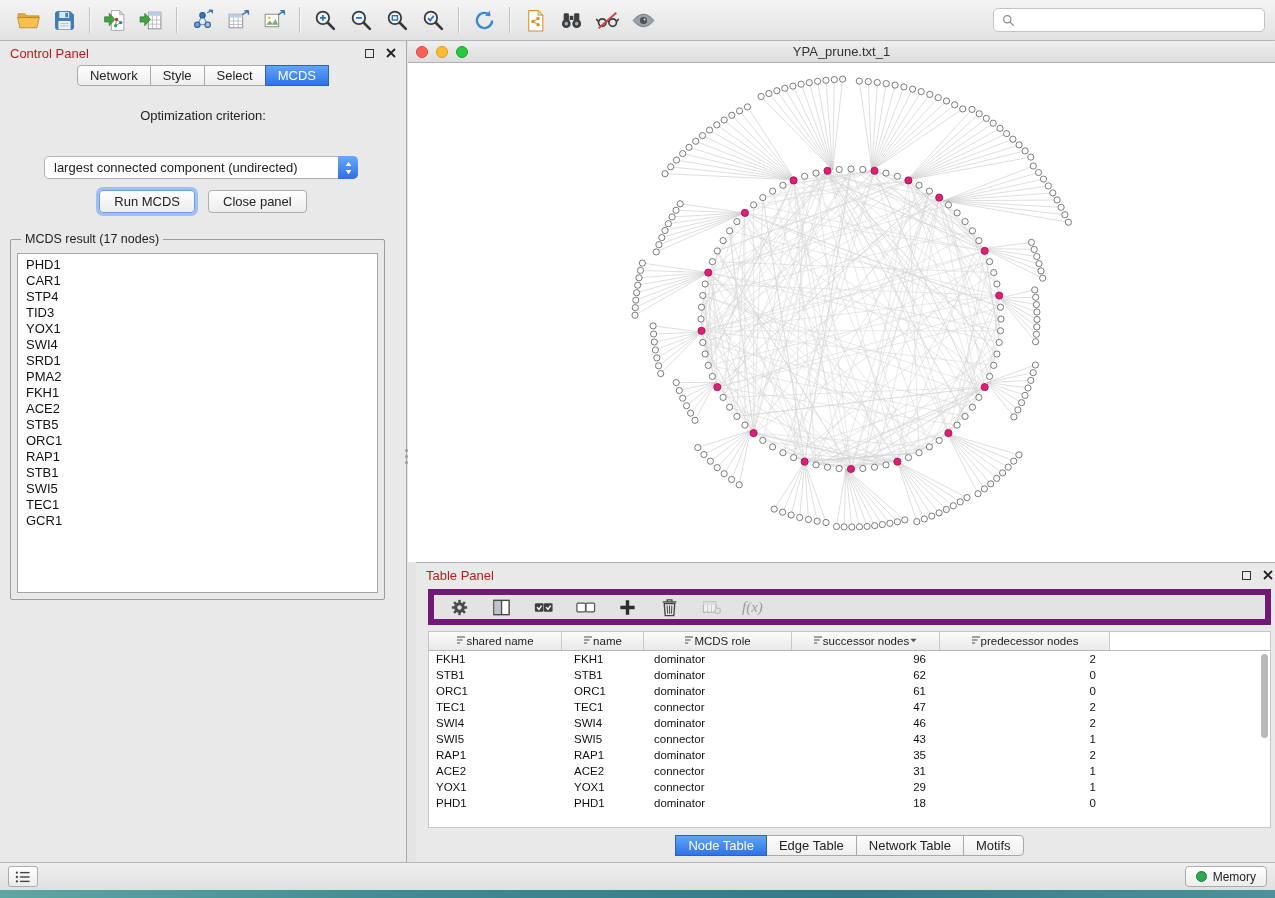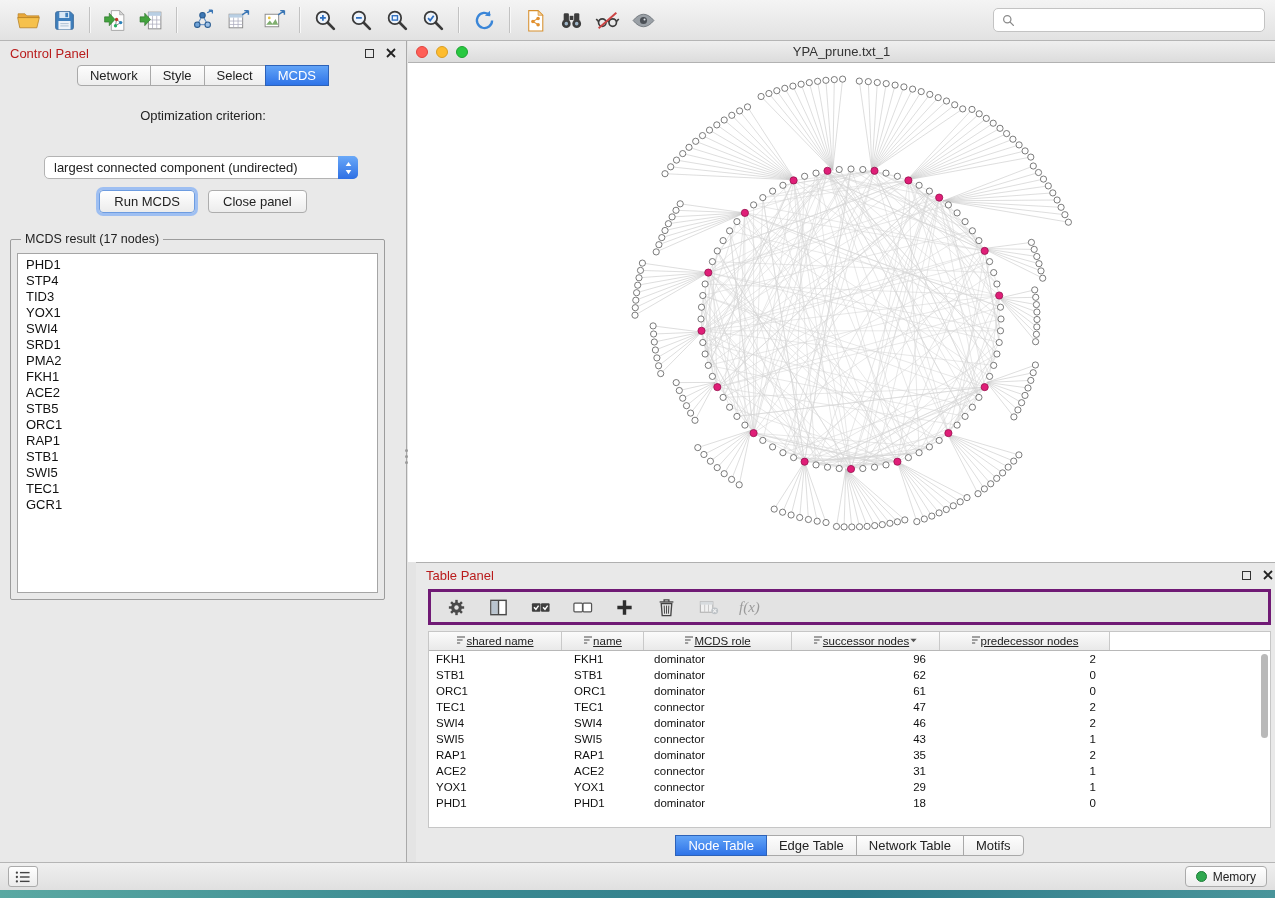--- a/index.html
+++ b/index.html
@@ -62,28 +62,28 @@
   .tl { width:12px; height:12px; border-radius:50%; display:inline-block; }
   .tl.red { background:#ff5f57; border:0.5px solid #e0443e; }
   .tl.yellow { background:#febc2e; border:0.5px solid #d89e24; }
   .tl.green { background:#28c840; border:0.5px solid #1ea233; }
   .net-title { position:absolute; left:0; right:0; text-align:center; font-size:13px; font-weight:500; color:#333; }
   .net-canvas { width:100%; height:499px; background:#fff; }
 
   
   .table-panel { position:absolute; left:416px; top:562px; width:867px; height:300px; background:#e9e9e9; border-top:1px solid #b0b0b0; }
   .tp-toolbar { position:absolute; left:12px; right:12px; top:26px; height:36px; background:#e3e3e3;
-    border:3px solid #701a75; display:flex; align-items:center; padding:0 12px; gap:16px; }
+    border:6px solid #701a75; display:flex; align-items:center; padding:0 12px; gap:16px; }
   .tp-ic { width:26px; height:26px; display:flex; align-items:center; justify-content:center; }
   .tp-ic svg { width:21px; height:21px; }
   .fx-label { font:italic 15px "Liberation Serif", serif; color:#9a9a9a; padding-left:2px; }
   .table-wrap { position:absolute; left:12px; right:12px; top:68px; bottom:34px; background:#fff; border:1px solid #c6c6c6; overflow:hidden; }
   .t-header { display:flex; height:19px; border-bottom:1px solid #b8b8b8; }
   .t-hcell { display:flex; align-items:center; justify-content:center; font-size:11.5px; color:#222;
-    background:linear-gradient(#fbfbfb,#e9e9e9); border-right:1px solid #c9c9c9; flex:none;text-decoration:underline; }
+    background:linear-gradient(#fbfbfb,#e9e9e9); border-right:1px solid #c9c9c9; flex:none; }
   .t-hcell.filler { background:#fff; border-right:none; flex:1; }
   .t-row { display:flex; height:16px; align-items:center; }
   .t-cell { flex:none; font-size:11.5px; color:#111; white-space:nowrap; overflow:hidden; }
   .t-cell.c0 { padding-left:7px; }
   .t-cell.c1 { padding-left:12px; }
   .t-cell.c2 { padding-left:10px; }
   .t-cell.c3, .t-cell.c4 { text-align:right; padding-right:14px; }
   .t-scrollbar { position:absolute; right:1px; top:20px; bottom:1px; width:9px; }
   .t-thumb { width:7px; height:84px; margin:2px auto 0; background:#b9b9b9; border-radius:4px; }
   .seg-tabs.bottom { position:absolute; left:0; right:0; bottom:6px; }
@@ -307,20 +307,21 @@
         </span>
     </div>
     <div class="btn-row">
       <button class="mac-btn focus">Run MCDS</button>
       <button class="mac-btn">Close panel</button>
     </div>
     <fieldset class="result-box">
       <legend>MCDS result (17 nodes)</legend>
       <div class="listbox" id="mcds-list">
           <div class="list-item">PHD1</div>
+          <div class="list-item">CAR1</div>
           <div class="list-item">STP4</div>
           <div class="list-item">TID3</div>
           <div class="list-item">YOX1</div>
           <div class="list-item">SWI4</div>
           <div class="list-item">SRD1</div>
           <div class="list-item">PMA2</div>
           <div class="list-item">FKH1</div>
           <div class="list-item">ACE2</div>
           <div class="list-item">STB5</div>
           <div class="list-item">ORC1</div>

